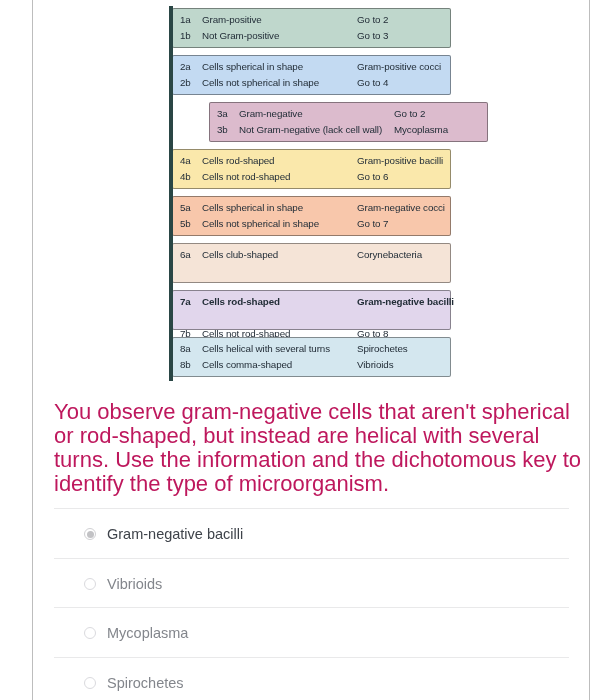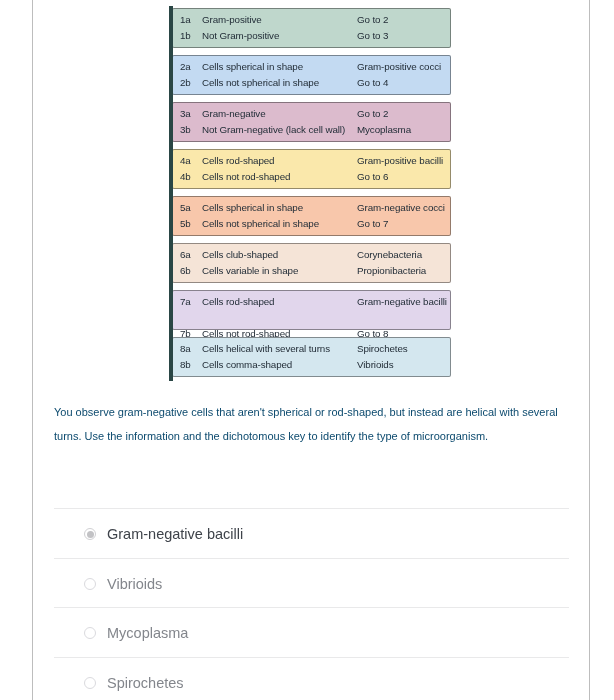--- a/index.html
+++ b/index.html
@@ -20,22 +20,22 @@
            border:1px solid rgba(30,30,30,0.46);border-radius:2px;box-sizing:border-box;}
   .key-row{position:absolute;left:0;right:0;height:20px;white-space:nowrap;}
   .key-row span{position:absolute;top:0;font-size:9.8px;color:#232e38;white-space:nowrap;
                 letter-spacing:-0.1px;}
   .key-row .kid{left:7px;}
   .key-row .kdesc{left:29px;}
   .key-row .kres{left:184px;}
 
   
   #question{position:absolute;left:54px;top:399.5px;width:530px;
-            font-family:"Liberation Sans",sans-serif;font-size:11px;line-height:24px;
-            color:#0c4a6e;}
+            font-family:"Liberation Sans",sans-serif;font-size:22px;line-height:24px;
+            color:#be185d;}
 
   
   #answers{position:absolute;left:54px;top:508px;width:515px;}
   .ans-row{position:relative;height:48.7px;border-top:1px solid #e9e9ea;}
   .radio{position:absolute;left:30px;top:19px;width:12px;height:12px;border-radius:50%;
          border:1px solid #dadade;box-sizing:border-box;background:#fff;}
   .radio.sel{border-color:#d0d0d3;}
   .radio.sel::after{content:"";position:absolute;left:1.5px;top:1.5px;width:7px;height:7px;
          border-radius:50%;background:#c2c2c5;}
   .ans-label{position:absolute;left:53px;top:17px;font-family:"Liberation Sans",sans-serif;
@@ -68,21 +68,21 @@
           <span class="kid">2a</span>
           <span class="kdesc">Cells spherical in shape</span>
           <span class="kres">Gram-positive cocci</span>
         </div>
         <div class="key-row" style="top: 21px; padding-left: 44px;">
           <span class="kid">2b</span>
           <span class="kdesc">Cells not spherical in shape</span>
           <span class="kres">Go to 4</span>
         </div>
       </div>
-      <div class="key-box" style="top: 98px; background: rgb(220, 187, 205);">
+      <div class="key-box" style="top: 98px; background: rgb(220, 187, 205); margin-left: 37px;">
         <div class="key-row" style="top: 5px;">
           <span class="kid">3a</span>
           <span class="kdesc">Gram-negative</span>
           <span class="kres">Go to 2</span>
         </div>
         <div class="key-row" style="top: 21px;">
           <span class="kid">3b</span>
           <span class="kdesc">Not Gram-negative (lack cell wall)</span>
           <span class="kres">Mycoplasma</span>
         </div>
@@ -110,28 +110,23 @@
           <span class="kdesc">Cells not spherical in shape</span>
           <span class="kres">Go to 7</span>
         </div>
       </div>
       <div class="key-box" style="top: 239px; background: rgb(245, 228, 215);">
         <div class="key-row" style="top: 5px;">
           <span class="kid">6a</span>
           <span class="kdesc">Cells club-shaped</span>
           <span class="kres">Corynebacteria</span>
         </div>
-        <div class="key-row" style="top: 21px;">
-          <span class="kid">6b</span>
-          <span class="kdesc">Cells variable in shape</span>
-          <span class="kres">Propionibacteria</span>
-        </div>
       </div>
       <div class="key-box" style="top: 286px; background: rgb(225, 214, 236);">
-        <div class="key-row" style="top: 5px;">
+        <div class="key-row" style="top: 5px; font-weight: bold;">
           <span class="kid">7a</span>
           <span class="kdesc">Cells rod-shaped</span>
           <span class="kres">Gram-negative bacilli</span>
         </div>
         <div class="key-row" style="top: 37px;">
           <span class="kid">7b</span>
           <span class="kdesc">Cells not rod-shaped</span>
           <span class="kres">Go to 8</span>
         </div>
       </div>

